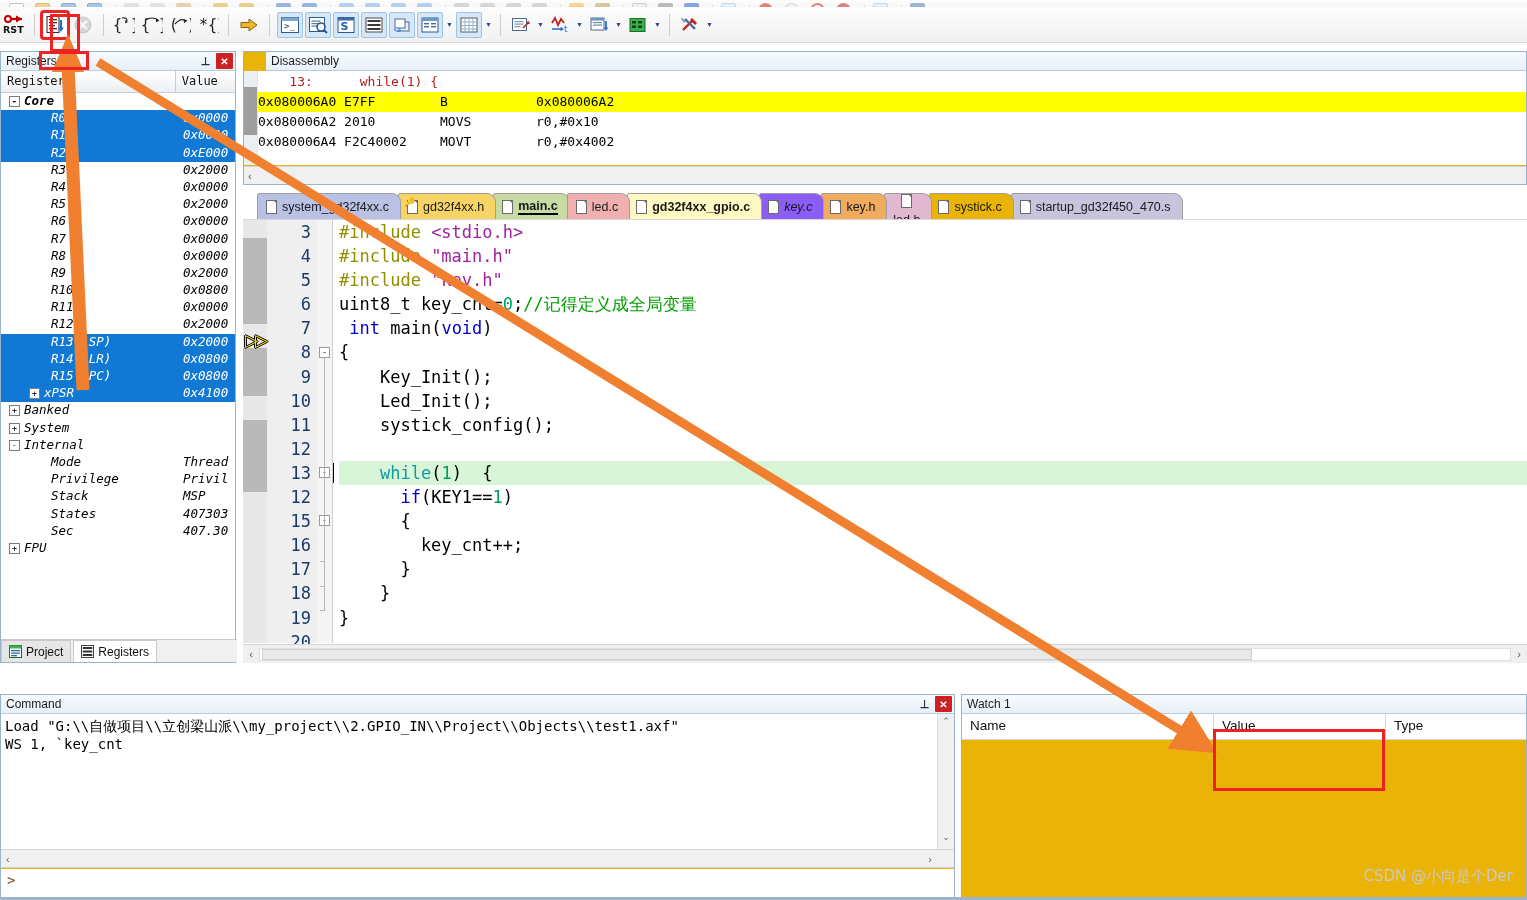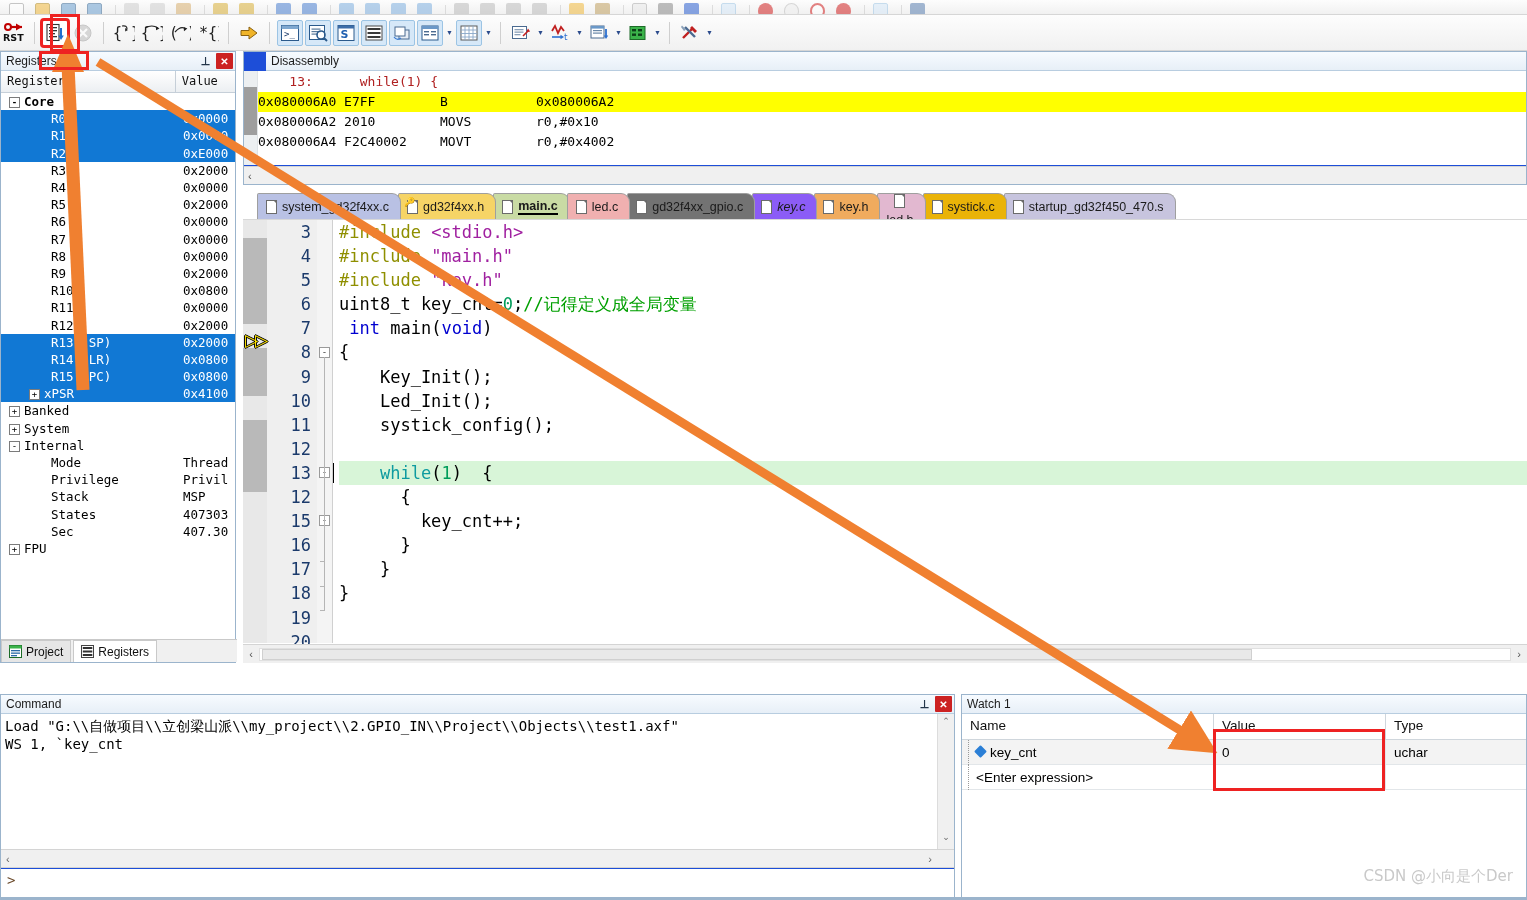--- a/index.html
+++ b/index.html
@@ -16,21 +16,21 @@
     background: #ffffff;
   }
 
   
   .toolbar-strip {
     position: absolute; left: 0; right: 0;
     background: linear-gradient(#fdfdfd, #f1f1f1);
     border-bottom: 1px solid #d6d6d6;
   }
   #toolbar-top { top: 0; height: 15px; overflow: hidden; }
-  #toolbar-main { top: 15px; height: 36px; display: flex; align-items: flex-end; }
+  #toolbar-main { top: 7px; height: 36px; display: flex; align-items: flex-end; }
 
   .tb-group { display: flex; align-items: center; height: 100%; }
   .tb-sep { width: 1px; height: 22px; background: #cfcfcf; margin: 0 6px; }
   .tb-btn {
     width: 26px; height: 26px;
     display: flex; align-items: center; justify-content: center;
     margin: 0 1px;
     border: 1px solid transparent;
     border-radius: 2px;
     position: relative;
@@ -54,21 +54,21 @@
   .ghost { width: 22px; height: 14px; margin-right: 4px; position: relative; overflow:hidden; }
   .ghost i {
     position: absolute; left: 3px; top: 2px; width: 15px; height: 16px;
     border-radius: 2px;
   }
   .ghost-sep { width: 1px; height: 9px; background: #c8c8c8; margin: 0 5px 1px 5px; }
 
   
   .panel {
     position: absolute;
-    background: #1d4ed8;
+    background: #eab308;
     border: 1px solid #9bb4cc;
   }
   .panel-title {
     height: 19px;
     background: linear-gradient(#f7fbff, #e7eff7);
     border-bottom: 1px solid #b8cde0;
     display: flex; align-items: center;
     padding-left: 5px;
     font-size: 12px; color: #1b1b1b;
   }
@@ -99,21 +99,21 @@
   #reg-header .hcell.name { width: 177px; }
   #reg-header .hcell.val { width: 60px; border-right: none; }
   #reg-list {
     position: absolute; left: 0; right: 0;
     top: 41px; bottom: 22px;
     overflow: hidden;
     background: #fff;
     font-family: "DejaVu Sans Mono", monospace;
     font-size: 12.5px;
   }
-  .reg-row { height: 17.2px; display: flex; align-items: center; position: relative; white-space: nowrap; }
+  .reg-row { height: 17.2px; display: flex; position: relative; white-space: nowrap; font-style: italic; }
   .reg-row.sel { background: #1178d4; color: #fff; }
   .reg-name { padding-left: 0; color: #000; }
   .reg-row.sel .reg-name, .reg-row.sel .reg-val { color: #fff; }
   .reg-val { position: absolute; left: 182px; color: #000; }
   .indent0 { padding-left: 8px; }
   .indent1 { padding-left: 28px; }
   .indent2 { padding-left: 50px; }
   .expander {
     display: inline-block; width: 11px; height: 11px;
     border: 1px solid #7b7b7b; background: #fff;
@@ -782,21 +782,21 @@
           <span class="lbl">gd32f4xx.h</span>
         </div>
         <div class="ftab active" style="background: rgb(201, 219, 164); z-index: 20;">
           <span class="pg"></span>
           <span class="lbl">main.c</span>
         </div>
         <div class="ftab" style="background: rgb(240, 176, 176); z-index: 37;">
           <span class="pg"></span>
           <span class="lbl">led.c</span>
         </div>
-        <div class="ftab" style="background: #737373; z-index: 36;">
+        <div class="ftab" style="background: #fef9c3; z-index: 36; font-weight: bold;">
           <span class="pg"></span>
           <span class="lbl">gd32f4xx_gpio.c</span>
         </div>
         <div class="ftab" style="background: #8b5cf6; z-index: 35; font-style: italic;">
           <span class="pg"></span>
           <span class="lbl">key.c</span>
         </div>
         <div class="ftab" style="background: rgb(240, 171, 94); z-index: 34;">
           <span class="pg"></span>
           <span class="lbl">key.h</span>
@@ -857,20 +857,21 @@
           <div class="cl"><span class="pp">#include </span><span class="str">"main.h"</span></div>
           <div class="cl"><span class="pp">#include </span><span class="str">"key.h"</span></div>
           <div class="cl"><span class="">uint8_t key_cnt=</span><span class="num">0</span><span class="">;</span><span class="cmt">//记得定义成全局变量</span></div>
           <div class="cl"><span class=""> </span><span class="kw">int</span><span class=""> main(</span><span class="kw">void</span><span class="">)</span></div>
           <div class="cl"><span class="">{</span></div>
           <div class="cl"><span class="">    Key_Init();</span></div>
           <div class="cl"><span class="">    Led_Init();</span></div>
           <div class="cl"><span class="">    systick_config();</span></div>
           <div class="cl">&nbsp;</div>
           <div class="cl hl"><span class="">    </span><span class="kw2">while</span><span class="">(</span><span class="num">1</span><span class="">)  {</span></div>
+          <div class="cl"><span class="">      </span><span class="kw">if</span><span class="">(KEY1==</span><span class="num">1</span><span class="">)</span></div>
           <div class="cl"><span class="">      {</span></div>
           <div class="cl"><span class="">        key_cnt++;</span></div>
           <div class="cl"><span class="">      }</span></div>
           <div class="cl"><span class="">    }</span></div>
           <div class="cl"><span class="">}</span></div>
           <div class="cl">&nbsp;</div>
           <div class="caret-line" style="left: 0px; top: 243px; height: 20.1px;"></div>
         </div>
     </div>
 
@@ -908,32 +909,20 @@
 
   <div class="panel" id="watch-panel">
     <div class="panel-title">
       <span>Watch 1</span>
     </div>
     <div id="watch-head">
       <div class="wh n">Name</div>
       <div class="wh v">Value</div>
       <div class="wh t">Type</div>
     </div>
-    <div id="watch-rows" style="position:absolute;left:0;right:0;top:45px;bottom:0;background:#fff;">
-        <div class="watch-row alt">
-          <div class="wc n"><div class="dotted-tree"></div><span class="diamond"></span>key_cnt</div>
-          <div class="wc v">0</div>
-          <div class="wc t">uchar</div>
-        </div>
-        <div class="watch-row">
-          <div class="wc n" style="padding-left: 14px;"><div class="dotted-tree"></div>&lt;Enter expression&gt;</div>
-          <div class="wc v"></div>
-          <div class="wc t"></div>
-        </div>
-      </div>
   </div>
 
   <svg id="arrow-svg">
     <defs>
       <marker id="ah" markerWidth="5" markerHeight="5" refX="2.2" refY="2.5" orient="auto">
         <path d="M0,0 L5,2.5 L0,5 Z" fill="#f08030"></path>
       </marker>
     </defs>
     <line x1="98" y1="62" x2="1196" y2="740" stroke="#f08030" stroke-width="9" marker-end="url(#ah)"></line>
     <line x1="68" y1="65" x2="83" y2="390" stroke="#f08030" stroke-width="13"></line>

